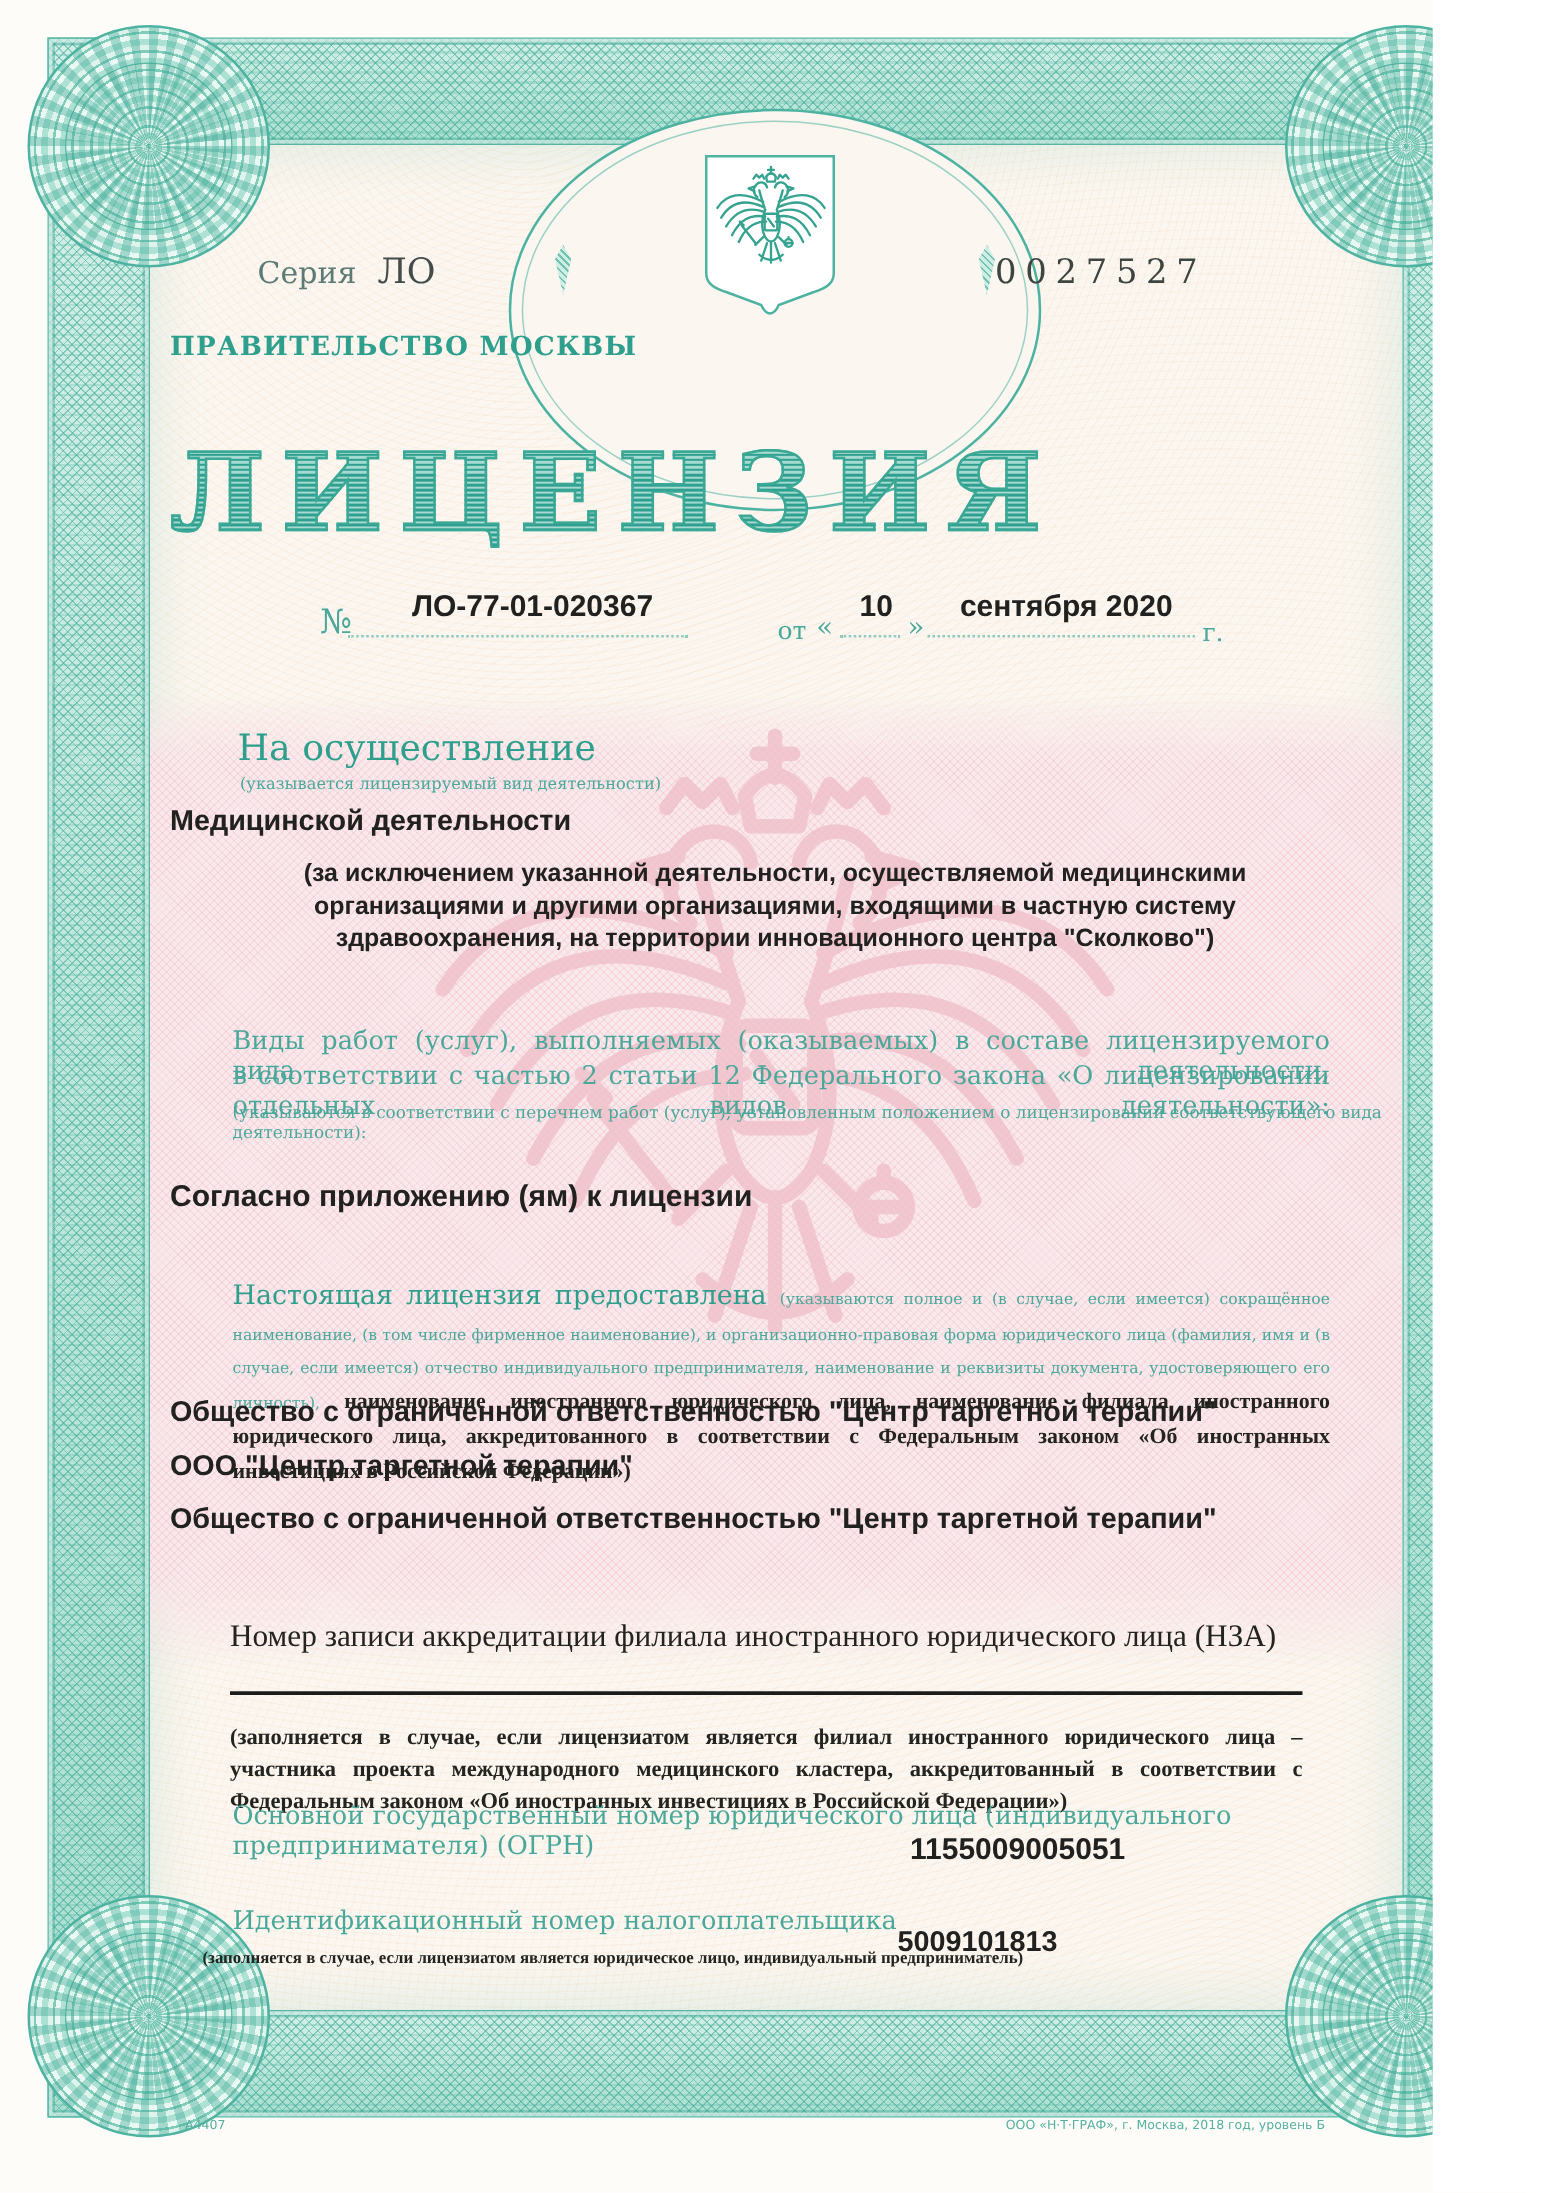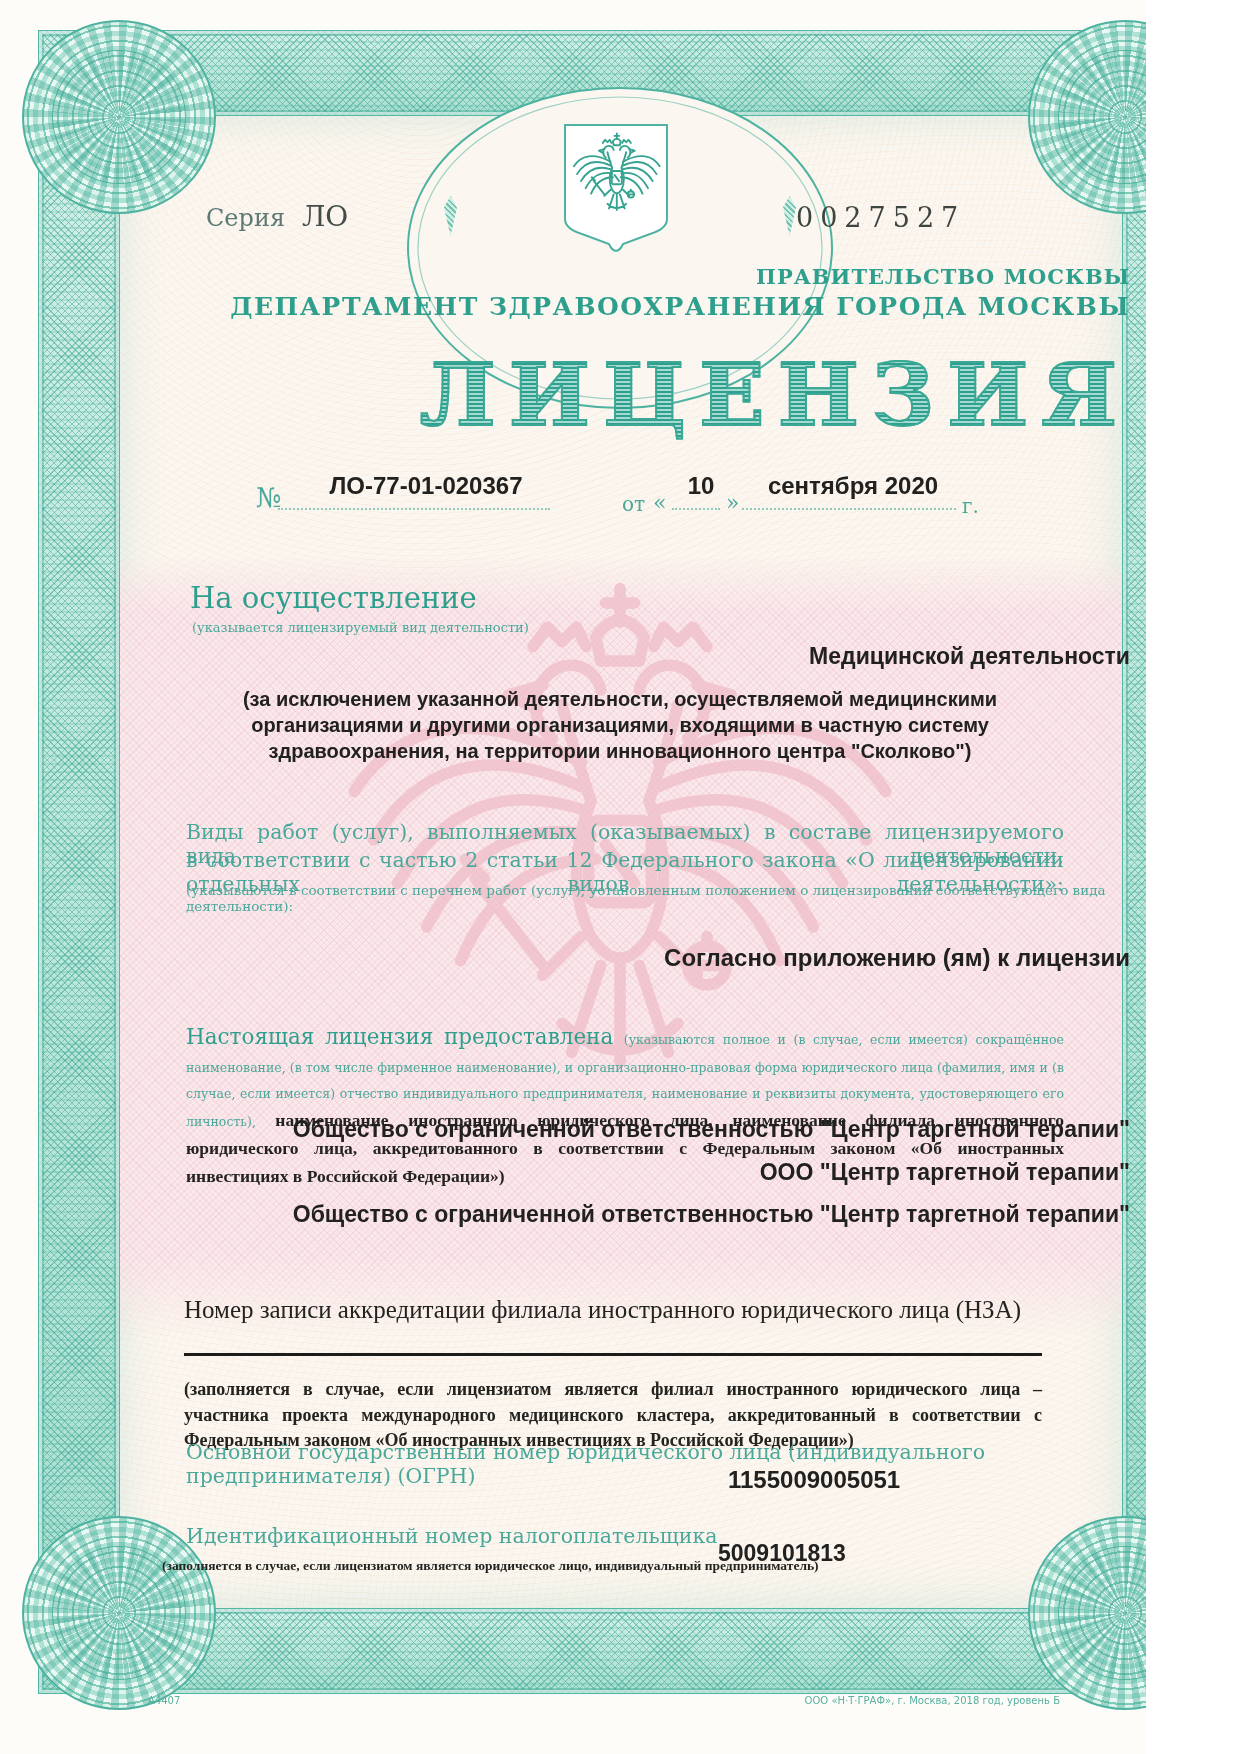--- a/index.html
+++ b/index.html
@@ -50,21 +50,21 @@
   .pend-l{left:444px;top:196px;} .pend-r{left:783px;top:196px;}
   .badge{position:absolute;left:557px;top:120px;width:118px;height:138px;}
   .watermark{position:absolute;left:330px;top:578px;width:580px;height:630px;opacity:.8;}
   
   .abs{position:absolute;}
   .teal{color:#2f9f8d;}
   .teal-lt{color:#4aa89a;}
   .serif{font-family:"DejaVu Serif",serif;}
   .tserif{font-family:"Liberation Serif",serif;}
   .sansb{font-family:"Liberation Sans","DejaVu Sans",sans-serif;font-weight:700;color:#21211f;}
-  .center{left:126px;width:1004px;text-align:right;}
+  .center{left:136px;width:1004px;text-align:left;}
   .doc-title{font-family:"DejaVu Serif",serif;font-weight:700;font-size:86px;letter-spacing:13px;
     background:repeating-linear-gradient(0deg,#2fa190 0 2px,#cdeee6 2px 4px);
     -webkit-background-clip:text;background-clip:text;color:rgba(47,161,144,.25);
     -webkit-text-stroke:2px #3aa895;}
   .dotted{position:absolute;height:0;border-bottom:2px dotted #8fcabd;}
   .rule{position:absolute;height:3px;background:#1c1c1a;}
   .just{text-align:justify;margin-top:16px;}
   .jlast{text-align:justify;text-align-last:justify;}
 </style>
 </head>
@@ -125,21 +125,20 @@
   <svg class="badge" viewBox="0 0 118 138">
     <path d="M8,5 H110 V99 C110,107 103,111 93,114 L66,124 C62,133 56,133 52,124 L25,114 C15,111 8,107 8,99 Z" fill="#ffffff" stroke="#4db3a0" stroke-width="2"></path>
     <use href="#eagle" transform="translate(13,12) scale(0.78)" stroke="#35a38f"></use>
   </svg>
 
   <div class="abs serif" style="left:206px;top:204px;font-size:24px;color:#5d7a74;">Серия</div>
   <div class="abs serif" style="left:302px;top:200px;font-size:28px;color:#434c49;">ЛО</div>
   <div class="abs serif" style="left:796px;top:202px;font-size:27px;letter-spacing:7px;color:#3e4540;">0027527</div>
 
   <div class="abs center serif teal" style="top:264px;font-size:21px;font-weight:700;letter-spacing:1px;">ПРАВИТЕЛЬСТВО МОСКВЫ</div>
-  <div class="abs center serif teal" style="top:292px;font-size:25px;font-weight:700;letter-spacing:1.5px;">ДЕПАРТАМЕНТ ЗДРАВООХРАНЕНИЯ ГОРОДА МОСКВЫ</div>
 
   <div class="abs center" style="top:344px;">
     <span class="doc-title">ЛИЦЕНЗИЯ</span>
   </div>
 
   <div class="abs serif teal-lt" style="left:256px;top:482px;font-size:27px;">№</div>
   <div class="abs sansb" style="left:297px;top:472px;width:258px;text-align:center;font-size:24px;">ЛО-77-01-020367</div>
   <div class="dotted" style="left:278px;top:508px;width:272px;"></div>
   <div class="abs serif teal-lt" style="left:622px;top:492px;font-size:20px;">от</div>
   <div class="abs serif teal-lt" style="left:653px;top:490px;font-size:22px;">«</div>

